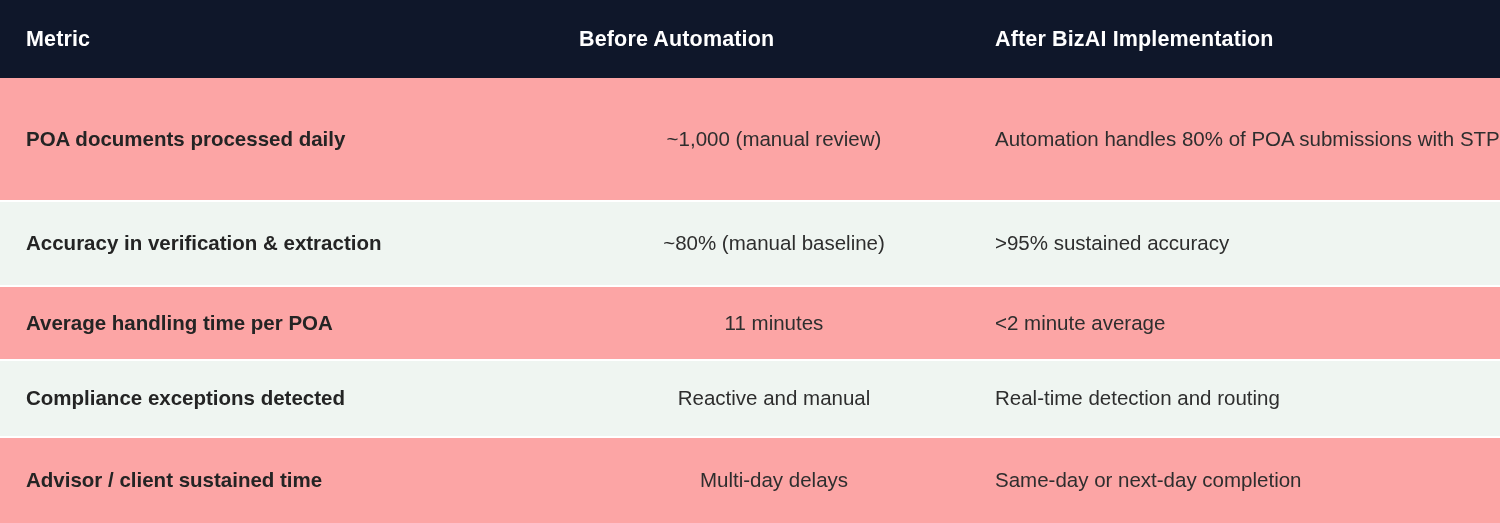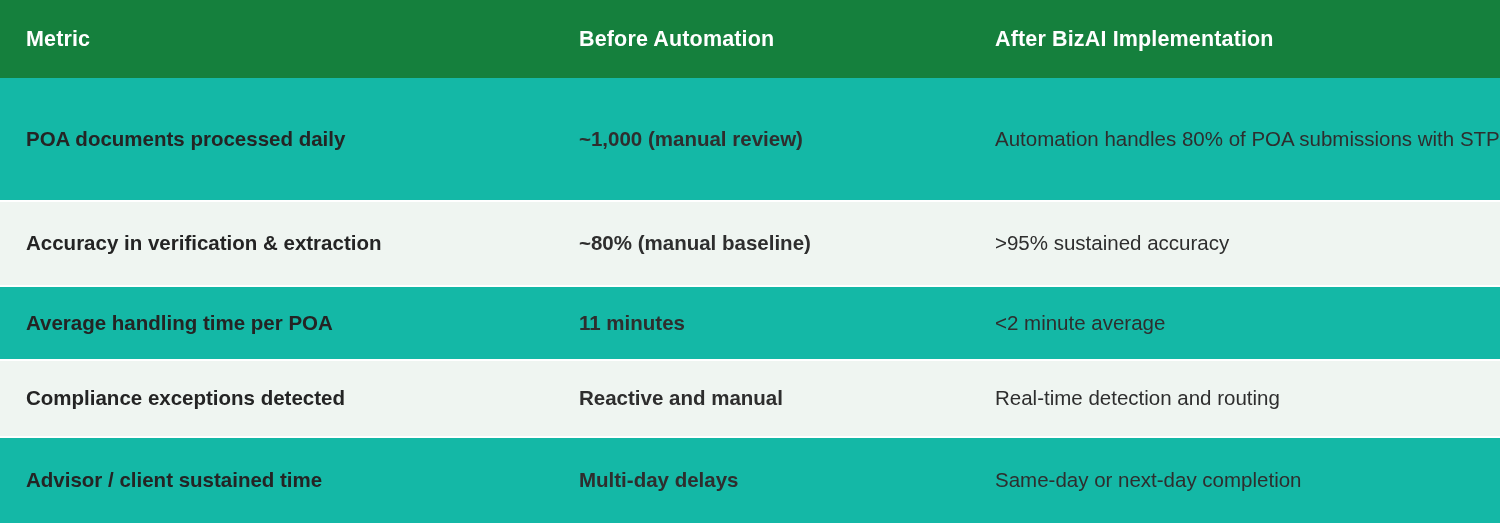--- a/index.html
+++ b/index.html
@@ -20,21 +20,21 @@
     border-collapse: separate;
     border-spacing: 0;
     table-layout: fixed;
   }
 
   
   thead tr {
     background: #35b87a;
   }
   thead th {
-    background: #15803d;
+    background: #0f172a;
     color: #ffffff;
     font-size: 21.5px;
     font-weight: bold;
     text-align: left;
     vertical-align: middle;
     height: 78px;
     padding: 0;
     letter-spacing: 0.15px;
   }
   th.col-metric  { padding-left: 26px; width: 543px; }
@@ -42,42 +42,43 @@
   th.col-after   { padding-left: 12px; width: 548px; }
 
   
   tbody td {
     vertical-align: middle;
     padding: 0;
     font-size: 20.5px;
     color: #2e2e2e;
     line-height: 1.38;
   }
-  tbody tr.row-shaded td { background: #14b8a6; }
+  tbody tr.row-shaded td { background: #fca5a5; }
   tbody tr.row-plain  td { background: #eff5f1; }
 
   tbody tr.spacer td {
     background: #ffffff !important;
     height: 2px;
     padding: 0;
     font-size: 0;
     line-height: 0;
   }
 
   td.cell-metric {
     padding-left: 26px;
     padding-right: 14px;
     font-weight: bold;
     color: #242424;
     font-size: 20.5px;
   }
   td.cell-before {
     padding-left: 10px;
     padding-right: 14px;
-    font-weight: bold;
+    font-weight: normal;
+    text-align: center;
   }
   td.cell-after {
     padding-left: 12px;
     padding-right: 20px;
     font-weight: normal;
   }
 
   tr.r1 td { height: 113px; }
   tr.r2 td { height: 77px; }
   tr.r3 td { height: 67px; }

